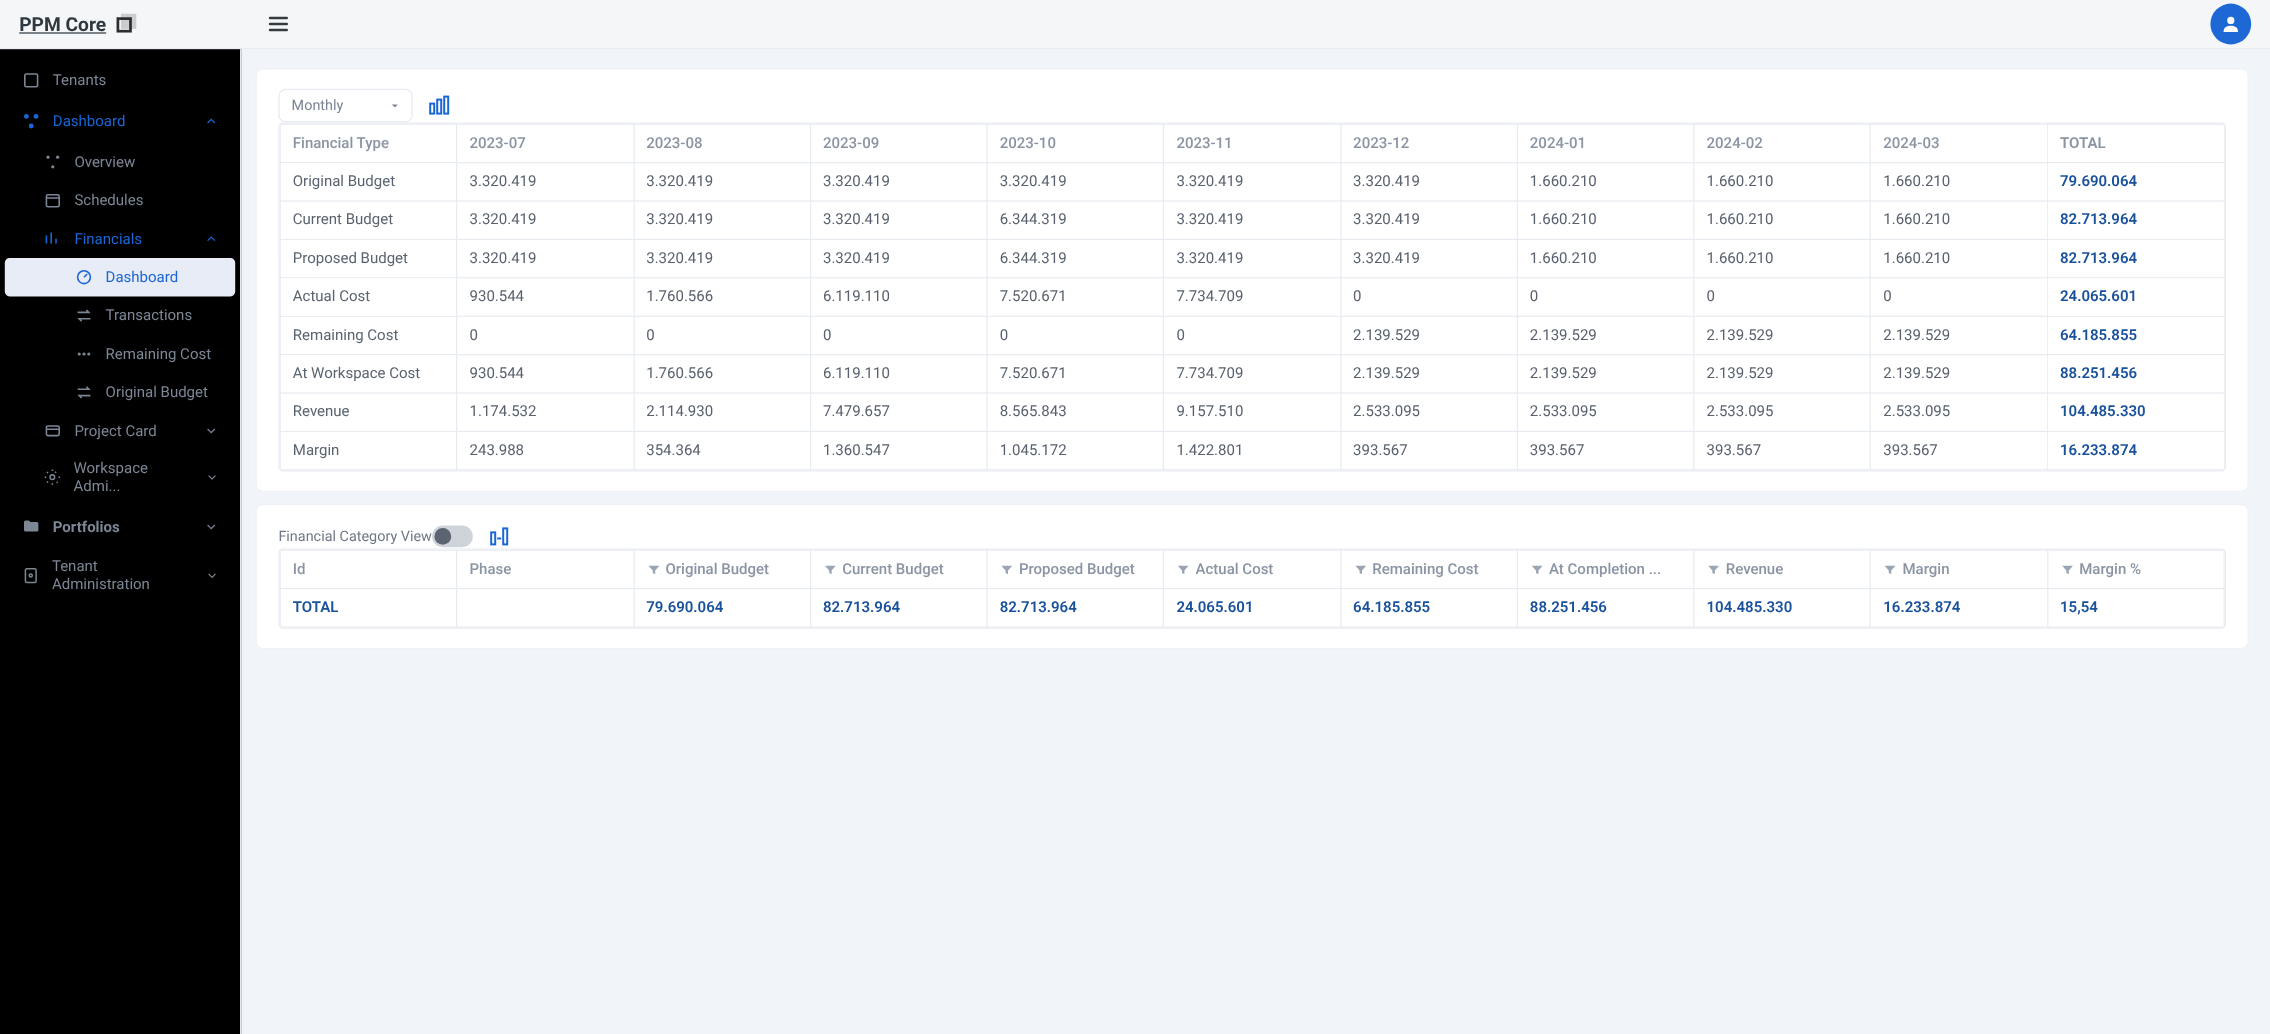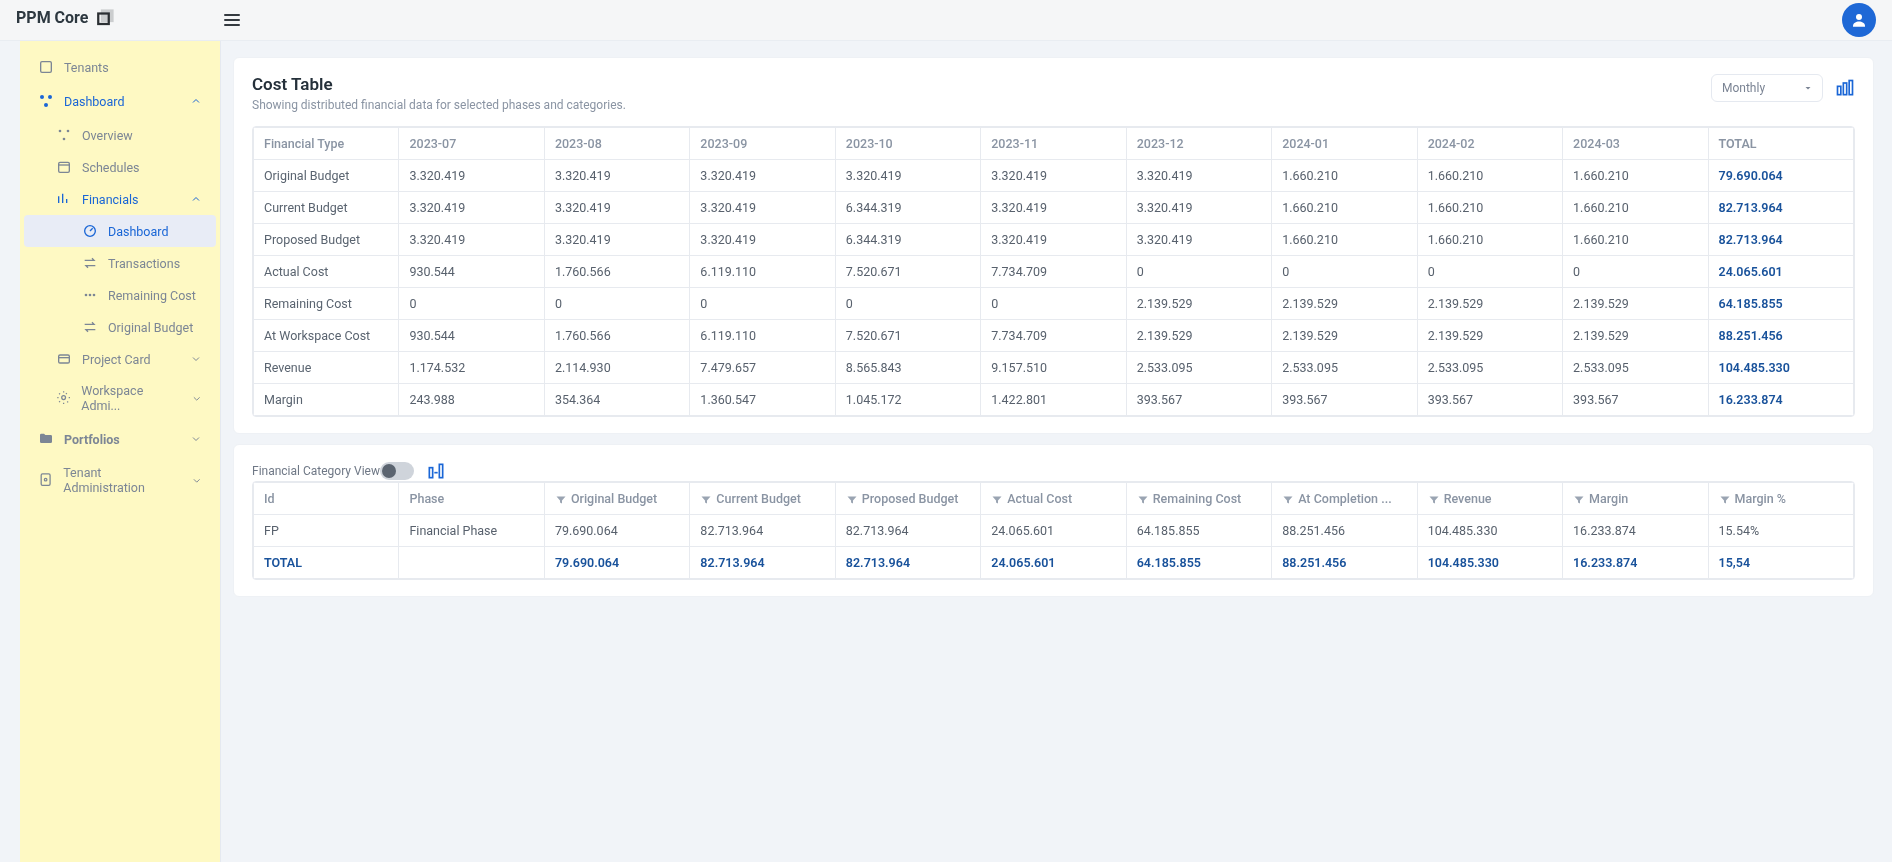--- a/index.html
+++ b/index.html
@@ -31,22 +31,22 @@
   .brand .logo-icon{width:18px;height:18px;display:inline-block;}
   .topbar-right{display:flex;align-items:center;gap:12px;}
   .hamburger{width:24px;height:24px;display:flex;flex-direction:column;gap:3px;justify-content:center;align-items:center;cursor:pointer;}
   .hamburger span{display:block;width:16px;height:2px;background:#343a40;border-radius:1px;}
   .avatar{width:34px;height:34px;border-radius:50%;background:#1e68d6;display:flex;align-items:center;justify-content:center;color:#fff;}
 
   .app{display:flex;height:calc(100% - 40px);}
 
   
   .sidebar{
-    width:200px;background:#fef9c3;border-right:1px solid var(--border);
-    padding:8px 0;flex:0 0 200px;margin-left:20px;
+    width:200px;background:#000000;border-right:1px solid var(--border);
+    padding:8px 0;flex:0 0 200px;
   }
   .nav-item{
     display:flex;align-items:center;gap:10px;padding:8px 14px;color:#7c8695;cursor:pointer;border-radius:4px;margin:0 4px;font-size:12.5px;
   }
   .nav-item .icon{width:16px;height:16px;color:inherit;}
   .nav-item.l1{margin:2px 4px;}
   .nav-item.l2{padding-left:32px;color:#7c8695;}
   .nav-item.l3{padding-left:58px;color:#7c8695;}
   .nav-item.expandable{justify-content:space-between;}
   .nav-item.active{background:var(--sidebar-active);color:var(--accent)!important;}
@@ -87,21 +87,21 @@
   .bold-blue td{color:var(--accent-dark);font-weight:600;}
 
   .filter-icon{width:12px;height:12px;color:#9aa4b2;margin-right:4px;vertical-align:middle;}
 
   .col-narrow{min-width:120px;}
 </style>
 </head>
 <body>
 
 <div class="topbar">
-  <div style="display:flex;align-items:flex-start;gap:106px;">
+  <div style="display:flex;align-items:center;gap:106px;text-decoration:underline;">
     <div class="brand">
       <span>PPM Core</span>
       <span class="logo-icon">
         <svg viewBox="0 0 24 24" fill="none" stroke="#2b2f33" stroke-width="3">
             <rect x="3" y="6" width="14" height="14"></rect>
             <rect x="8" y="2" width="14" height="14" fill="#2b2f33" opacity="0.2"></rect>
           </svg>
       </span>
     </div>
     <div class="hamburger">
@@ -288,24 +288,20 @@
             <path d="M6 9l6 6 6-6"></path>
           </svg>
       </span>
     </div>
   </nav>
 
   <main class="main">
 
     <section class="card">
       <div class="card-head">
-        <div>
-          <h2>Cost Table</h2>
-          <div class="sub">Showing distributed financial data for selected phases and categories.</div>
-        </div>
         <div class="card-tools">
           <div class="select-pill">
             <span>Monthly</span>
             <span class="chev">
               <svg viewBox="0 0 24 24" fill="currentColor">
                   <path d="M7 10l5 5 5-5z"></path>
                 </svg>
             </span>
           </div>
           <span class="tool-icon">
@@ -493,33 +489,20 @@
                   </svg><span>Revenue</span></th>
                 <th class="col-narrow"><svg class="filter-icon" viewBox="0 0 24 24" fill="currentColor">
                     <path d="M3 5h18l-7 8v6l-4-2v-4z"></path>
                   </svg><span>Margin</span></th>
                 <th class="col-narrow"><svg class="filter-icon" viewBox="0 0 24 24" fill="currentColor">
                     <path d="M3 5h18l-7 8v6l-4-2v-4z"></path>
                   </svg><span>Margin %</span></th>
               </tr>
             </thead>
           <tbody id="cost-sheet-body">
-              <tr>
-                <td>FP</td>
-                <td>Financial Phase</td>
-                <td>79.690.064</td>
-                <td>82.713.964</td>
-                <td>82.713.964</td>
-                <td>24.065.601</td>
-                <td>64.185.855</td>
-                <td>88.251.456</td>
-                <td>104.485.330</td>
-                <td>16.233.874</td>
-                <td>15.54%</td>
-              </tr>
               <tr class="bold-blue">
                 <td>TOTAL</td>
                 <td></td>
                 <td>79.690.064</td>
                 <td>82.713.964</td>
                 <td>82.713.964</td>
                 <td>24.065.601</td>
                 <td>64.185.855</td>
                 <td>88.251.456</td>
                 <td>104.485.330</td>

